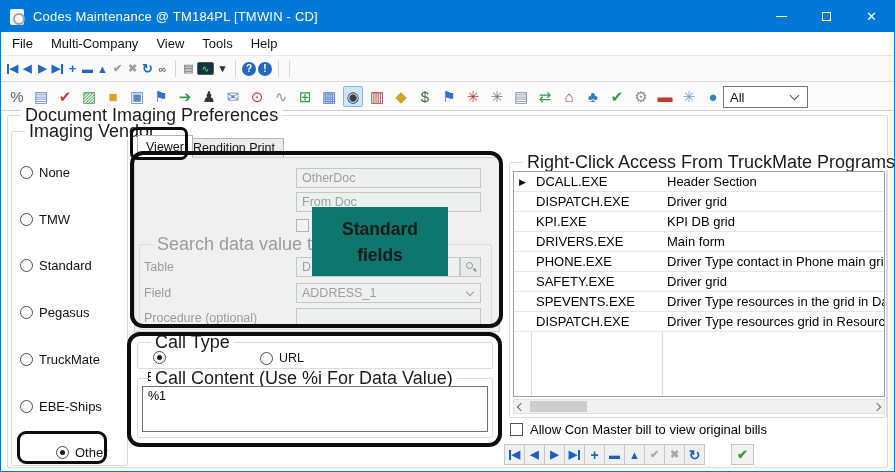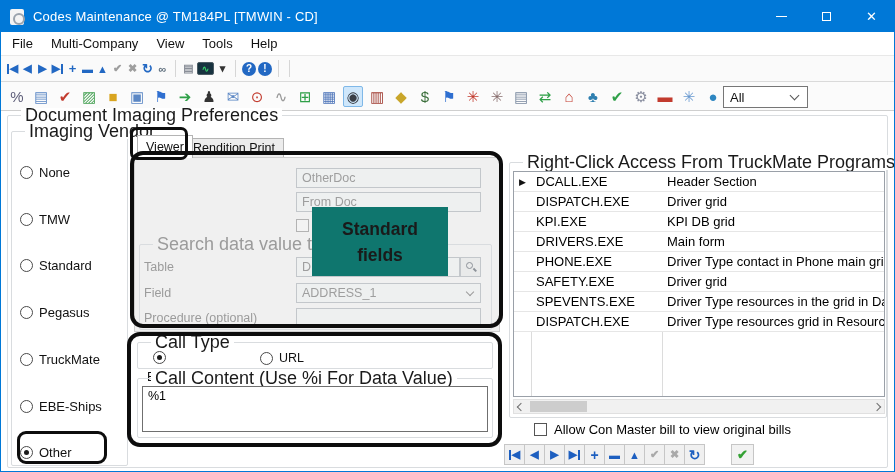--- a/index.html
+++ b/index.html
@@ -58,21 +58,21 @@
   .gbox { position:absolute; border:1px solid #d9dcdf; border-radius:2px; }
   .glabel { position:absolute; top:-8px; left:13px; background:#fff; padding:0 4px;
             font-size:18px; color:#1a1a1a; white-space:nowrap; line-height:15px; }
   .glabel.gray { background:#f0f0f0; color:#9b9b9b; }
 
   
   .vendor-item { position:absolute; left:19px; display:flex; align-items:center; gap:6px; height:16px; }
   .vendor-item:nth-of-type(1){ top:163px; } .vendor-item:nth-of-type(2){ top:210px; }
   .vendor-item:nth-of-type(3){ top:256px; } .vendor-item:nth-of-type(4){ top:303px; }
   .vendor-item:nth-of-type(5){ top:350px; } .vendor-item:nth-of-type(6){ top:397px; }
-  .vendor-item:nth-of-type(7){ top:443px; }
+  .vendor-item:nth-of-type(7){ top:443px;margin-left:36px; }
   .radio { width:13px; height:13px; border:1px solid #4a4a4a; border-radius:50%;
            background:#fff; position:relative; flex:0 0 13px; }
   .radio.on::after { content:""; position:absolute; inset:3px; background:#1b1b1b; border-radius:50%; }
   .vlabel { font-size:13px; color:#111; }
 
   
   .tab { position:absolute; display:flex; align-items:center; padding:0 8px; font-size:12.5px;
          color:#111; border:1px solid #b4b4b4; border-bottom:none; }
   .tab.active { left:136px; top:134px; height:23px; background:#fff; z-index:3; }
   .tab.inactive { left:183px; top:137px; height:19px; background:#ececec; z-index:2; }
@@ -121,21 +121,21 @@
             overflow:hidden; white-space:nowrap; }
   .c-acc  { flex:1; display:flex; align-items:center; padding-left:5px; overflow:hidden; white-space:nowrap; }
   .hscroll { position:absolute; left:512px; top:398px; width:372px; height:15px; background:#f1f1f1;
              border:1px solid #e0e0e0; }
   .hthumb { position:absolute; left:16px; top:1px; bottom:1px; width:57px; background:#cdcdcd; }
   .sarr { position:absolute; width:6px; height:6px; top:4px; }
   .sarr.l { left:4px; border-left:1.5px solid #6f6f6f; border-bottom:1.5px solid #6f6f6f; transform:rotate(45deg); }
   .sarr.r { right:4px; border-right:1.5px solid #6f6f6f; border-top:1.5px solid #6f6f6f; transform:rotate(45deg); }
 
   
-  .allow-row { position:absolute; left:533px; top:421px; display:flex; align-items:center; gap:7px; }
+  .allow-row { position:absolute; left:509px; top:421px; display:flex; align-items:center; gap:7px; }
   .cbox { width:13px; height:13px; background:#fff; border:1px solid #555; }
   .allow-label { font-size:13px; color:#000; }
   .navbar { position:absolute; left:503px; top:443px; display:flex; }
   .navbtn { width:21px; height:21px; background:#f0f0f0; border:1px solid #c6c6c6; margin-right:-1px;
             display:flex; align-items:center; justify-content:center; font-size:11px; font-weight:bold;
             color:#1d5fc0; }
   .navbtn.big { font-size:14px; }
   .navbtn.disabled { color:#a9a9a9; }
   .apply-btn { position:absolute; left:730px; top:443px; width:23px; height:21px; background:#f2f2f2;
                border:1px solid #c6c6c6; display:flex; align-items:center; justify-content:center;

